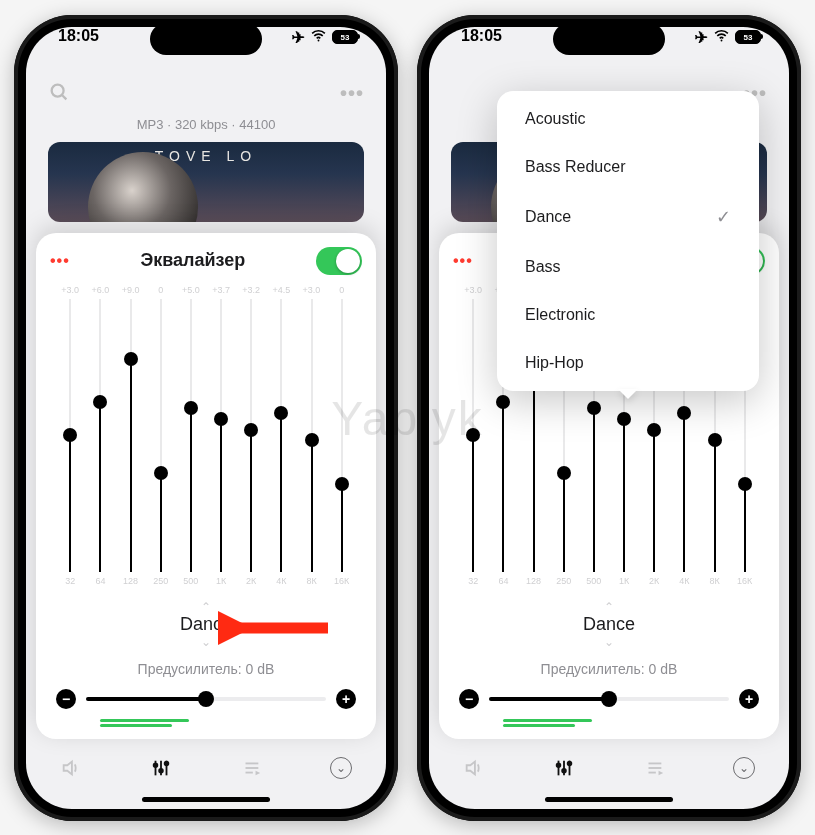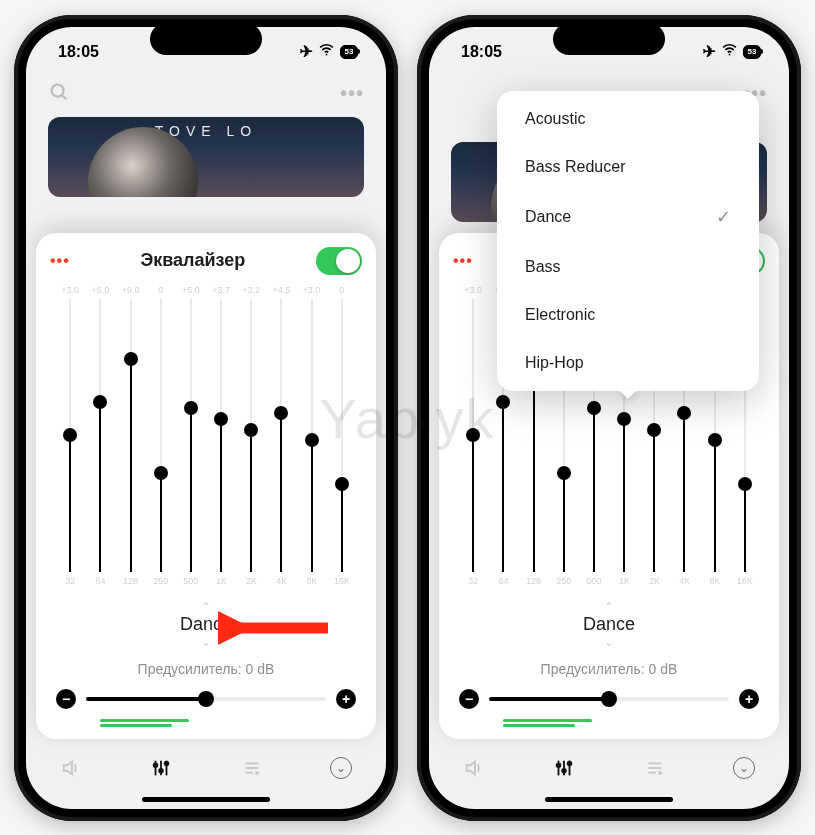--- a/index.html
+++ b/index.html
@@ -12,21 +12,21 @@
     justify-content: space-between;
     align-items: center;
     padding: 14px;
     position: relative;
   }
   .watermark {
     position: absolute;
     left: 50%;
     top: 50%;
     transform: translate(-50%,-50%);
-    font-size: 56px;
+    font-size: 48px;
     font-weight: 400;
     color: rgba(0,0,0,0.1);
     letter-spacing: 2px;
     pointer-events: none;
     z-index: 200;
   }
 
   
   .phone {
     width: 384px;
@@ -66,32 +66,32 @@
     background: #000;
     border-radius: 3px;
     z-index: 50;
   }
 
   
   .status-bar {
     height: 50px;
     display: flex;
     justify-content: space-between;
-    align-items: center;
+    align-items: flex-start;
     padding: 0 28px 0 32px;
     font-size: 16px;
     font-weight: 600;
   }
   .status-right { display:flex; align-items:center; gap:5px; }
   .battery {
     display: inline-flex;
     align-items: center;
     border: 1.5px solid #000;
     border-radius: 5px;
-    width: 18px;
+    width: 26px;
     height: 14px;
     padding: 1px;
     position: relative;
     font-size: 8px;
     justify-content: center;
     background: #000;
     color: #fff;
     font-weight: 700;
   }
   .battery::after {
@@ -308,20 +308,21 @@
     <div class="top-bar">
       <span class="search">
         <svg viewBox="0 0 24 24" fill="none" stroke="#bdbdbd" stroke-width="2.5">
             <circle cx="10.5" cy="10.5" r="6.5"></circle>
             <line x1="20" y1="20" x2="15.5" y2="15.5"></line>
           </svg>
       </span>
       <span class="dots">•••</span>
     </div>
 
+    <div class="file-meta">MP3 · 320 kbps · 44100</div>
 
     <div class="album">
       <div class="title">TOVE LO</div>
       <div class="face"></div>
     </div>
 
     <div class="eq-sheet">
       <div class="eq-header">
         <span class="red-dots">•••</span>
         <span class="eq-title">Эквалайзер</span>

